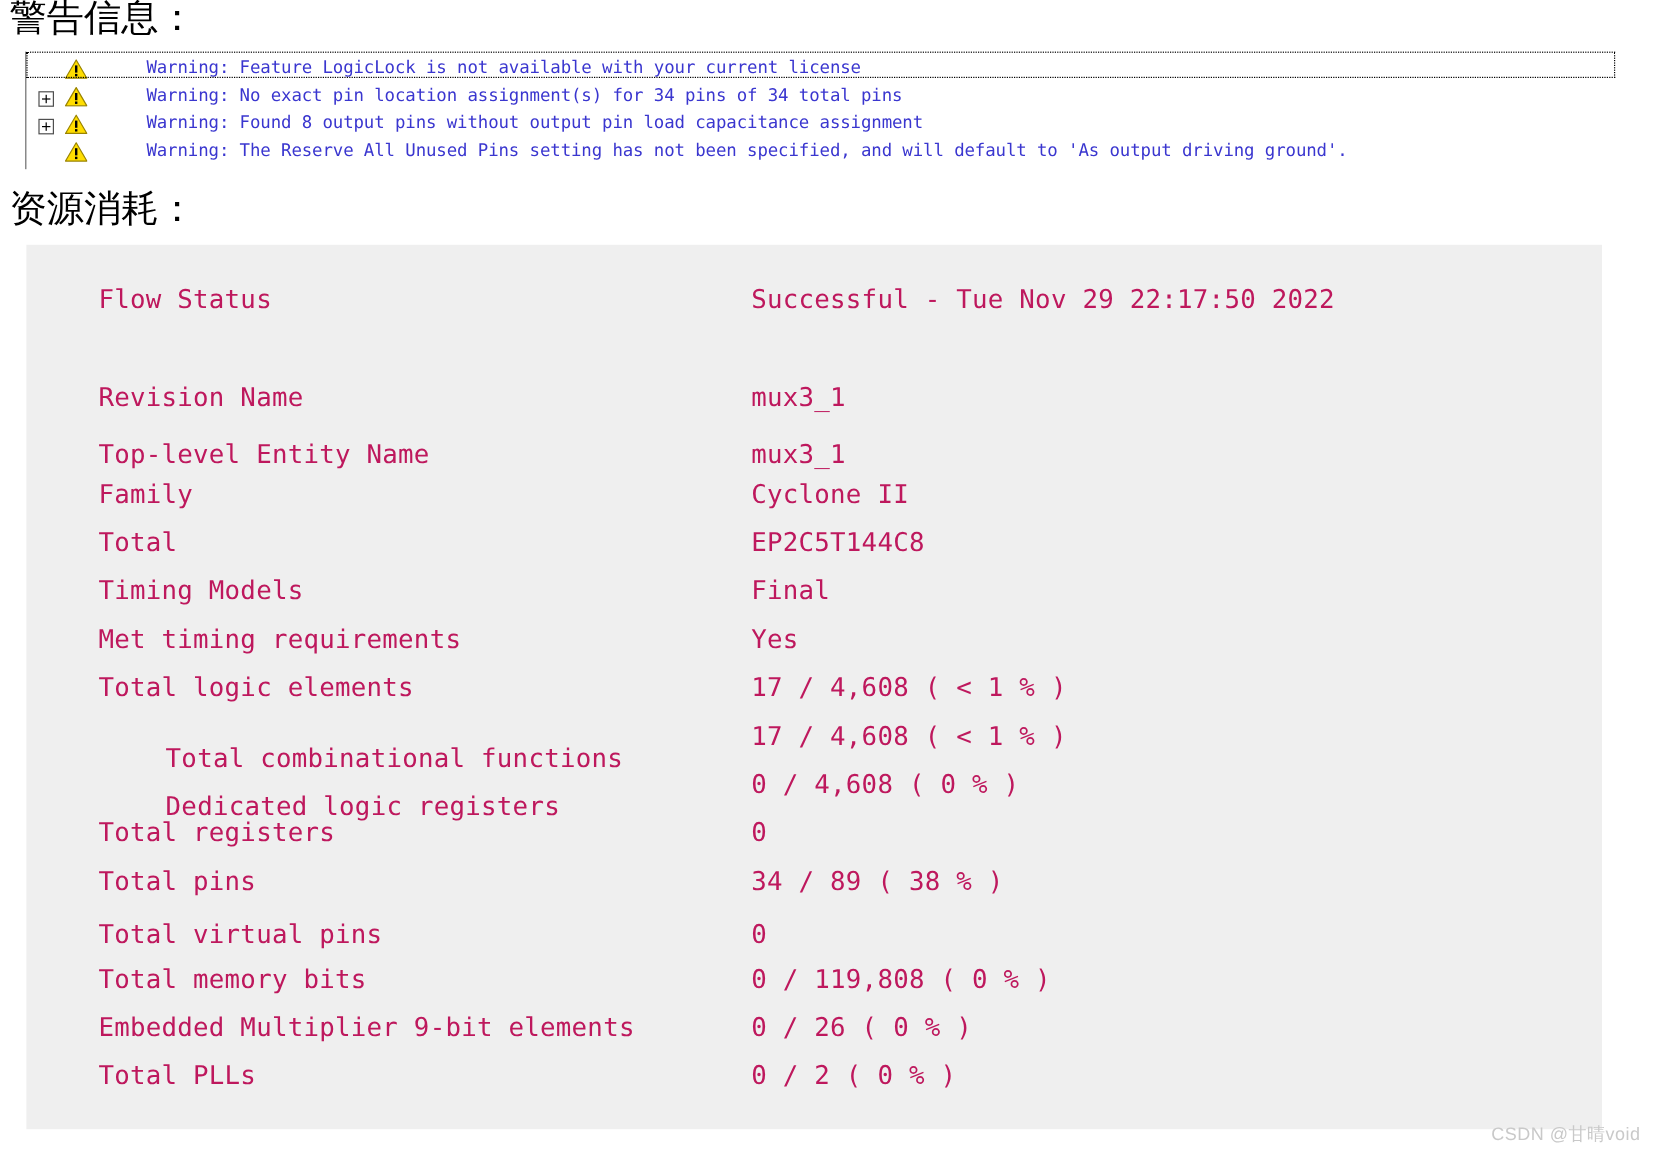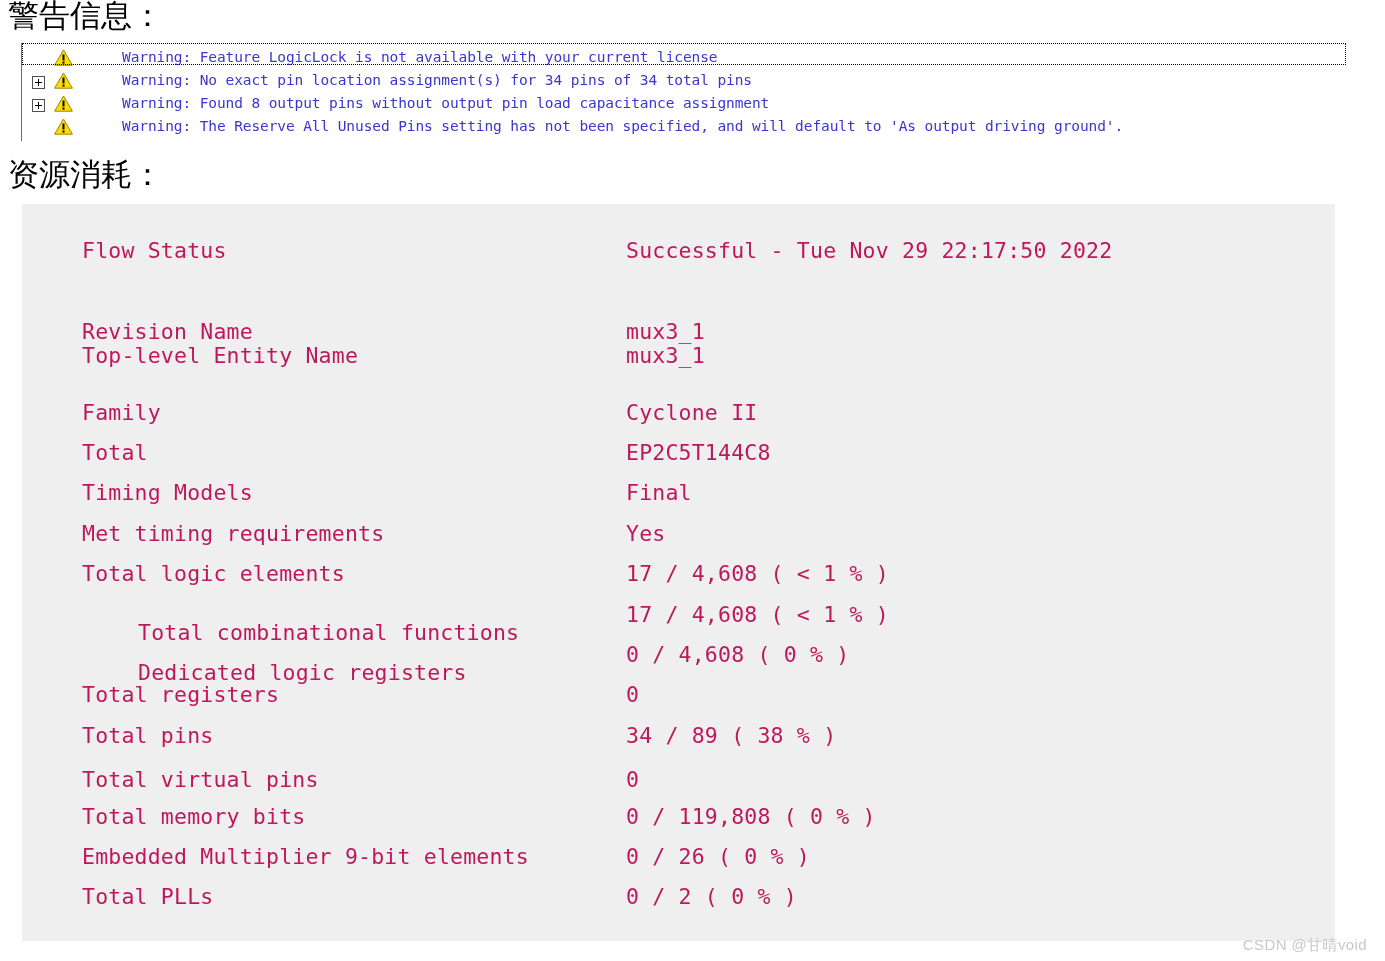--- a/index.html
+++ b/index.html
@@ -215,21 +215,21 @@
 
 <div id="resource-panel">
     <div class="res-row" style="top: 33px;">
       <div class="res-label">Flow Status</div>
       <div class="res-value">Successful - Tue Nov 29 22:17:50 2022</div>
     </div>
     <div class="res-row" style="top: 113.8px;">
       <div class="res-label">Revision Name</div>
       <div class="res-value">mux3_1</div>
     </div>
-    <div class="res-row" style="top: 138px;">
+    <div class="res-row" style="top: 162px;">
       <div class="res-label">Top-level Entity Name</div>
       <div class="res-value">mux3_1</div>
     </div>
     <div class="res-row" style="top: 194.6px;">
       <div class="res-label">Family</div>
       <div class="res-value">Cyclone II</div>
     </div>
     <div class="res-row" style="top: 235px;">
       <div class="res-label">Total</div>
       <div class="res-value">EP2C5T144C8</div>

